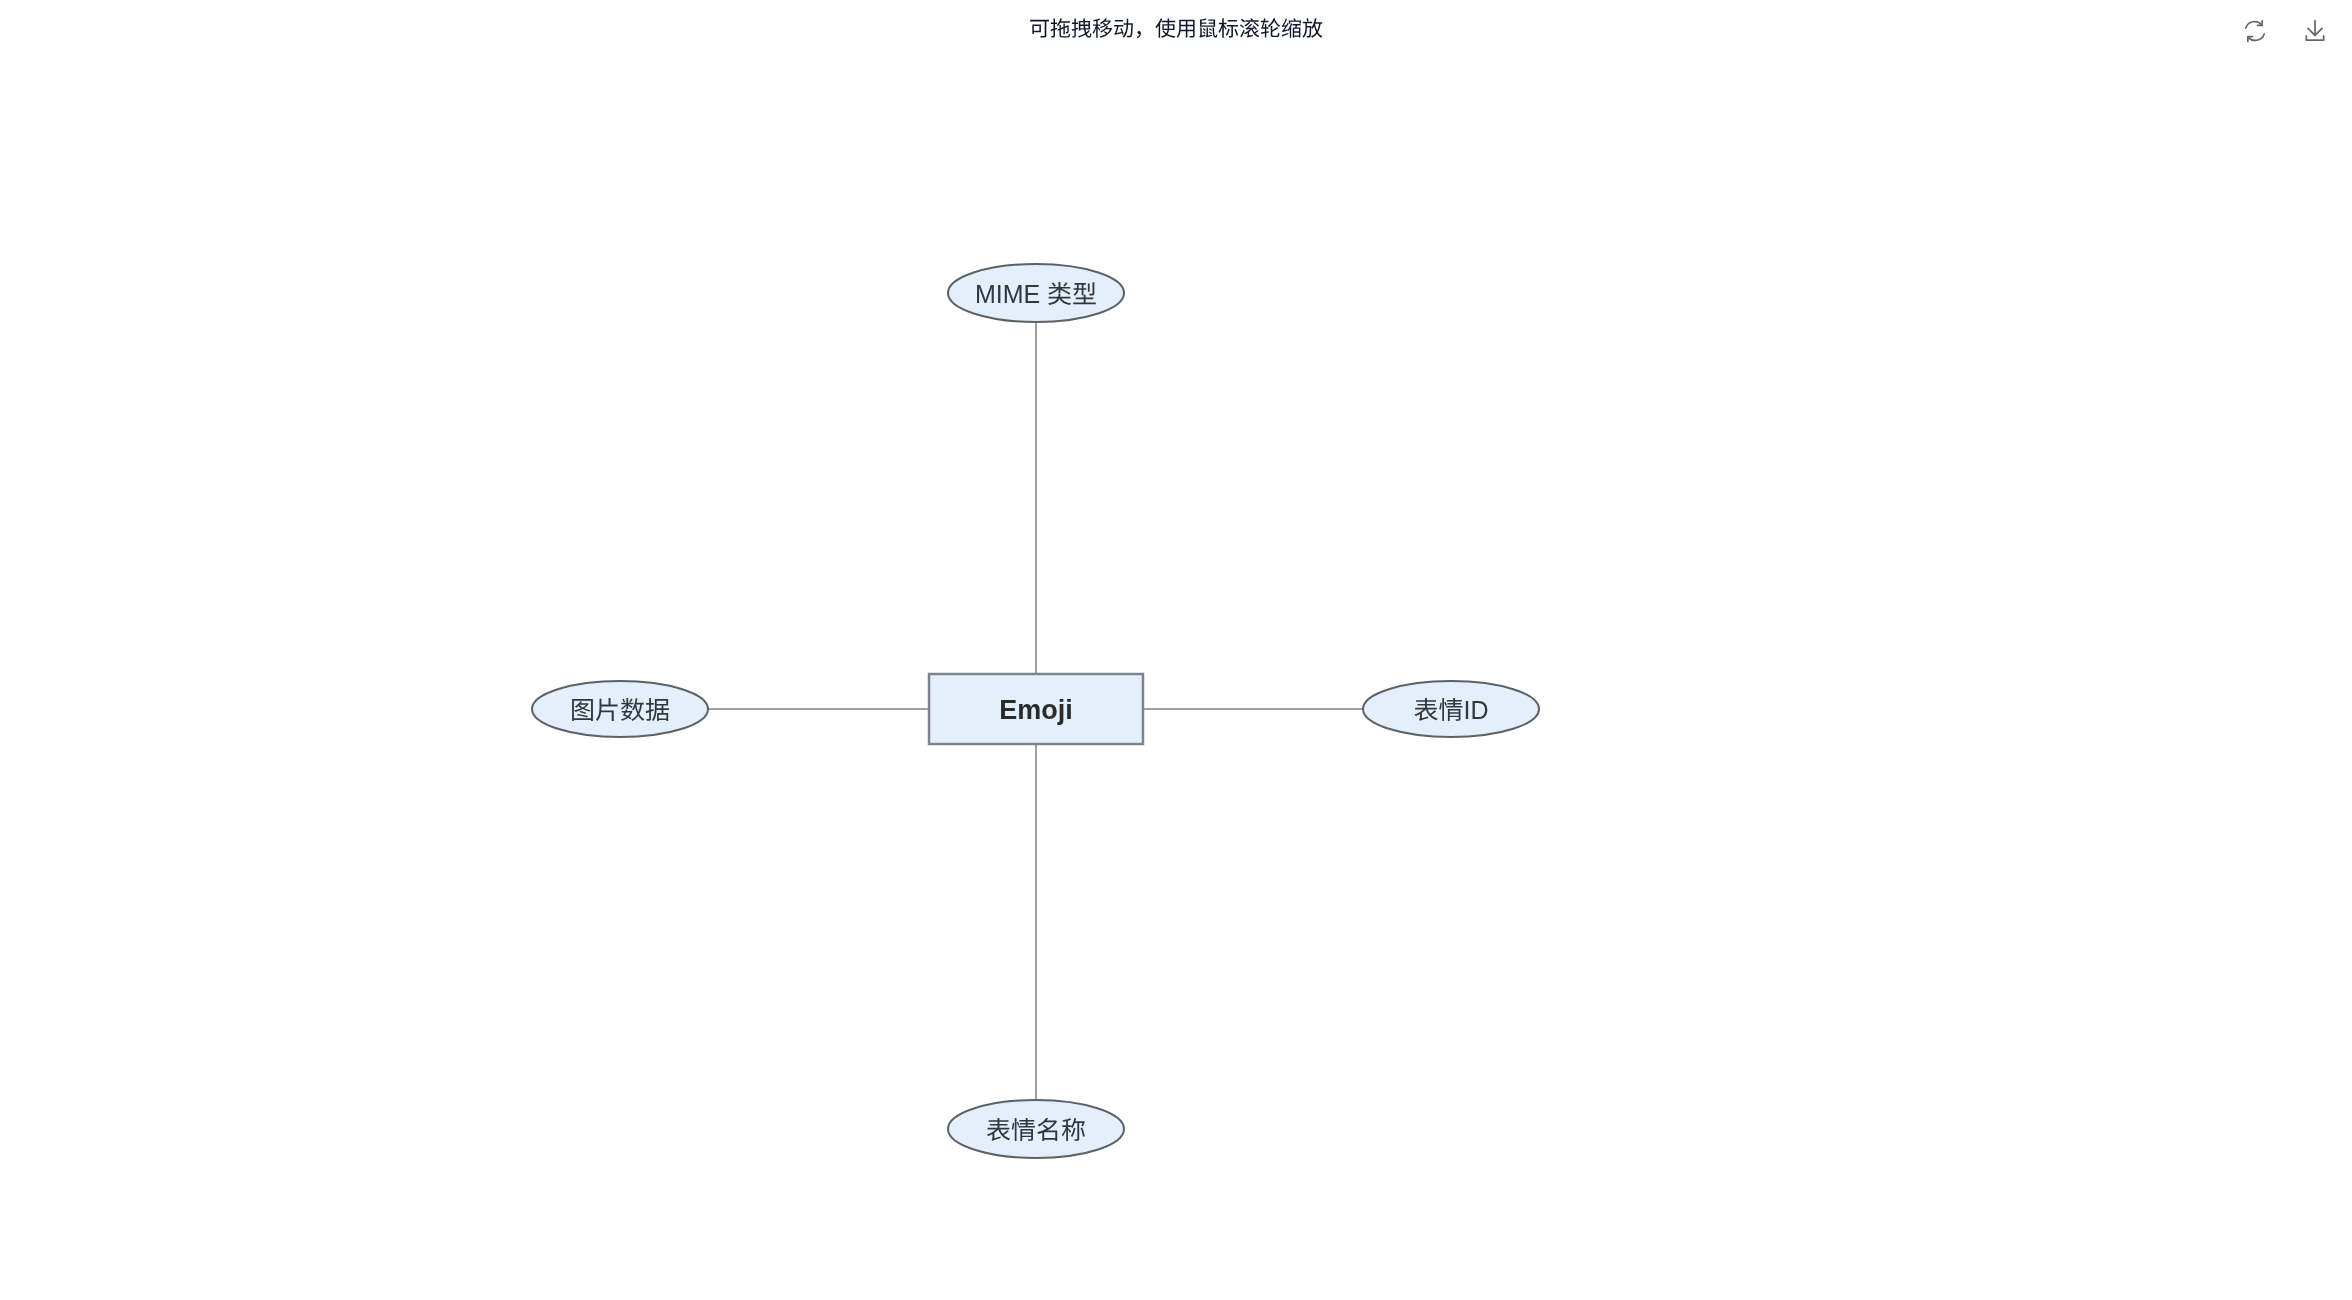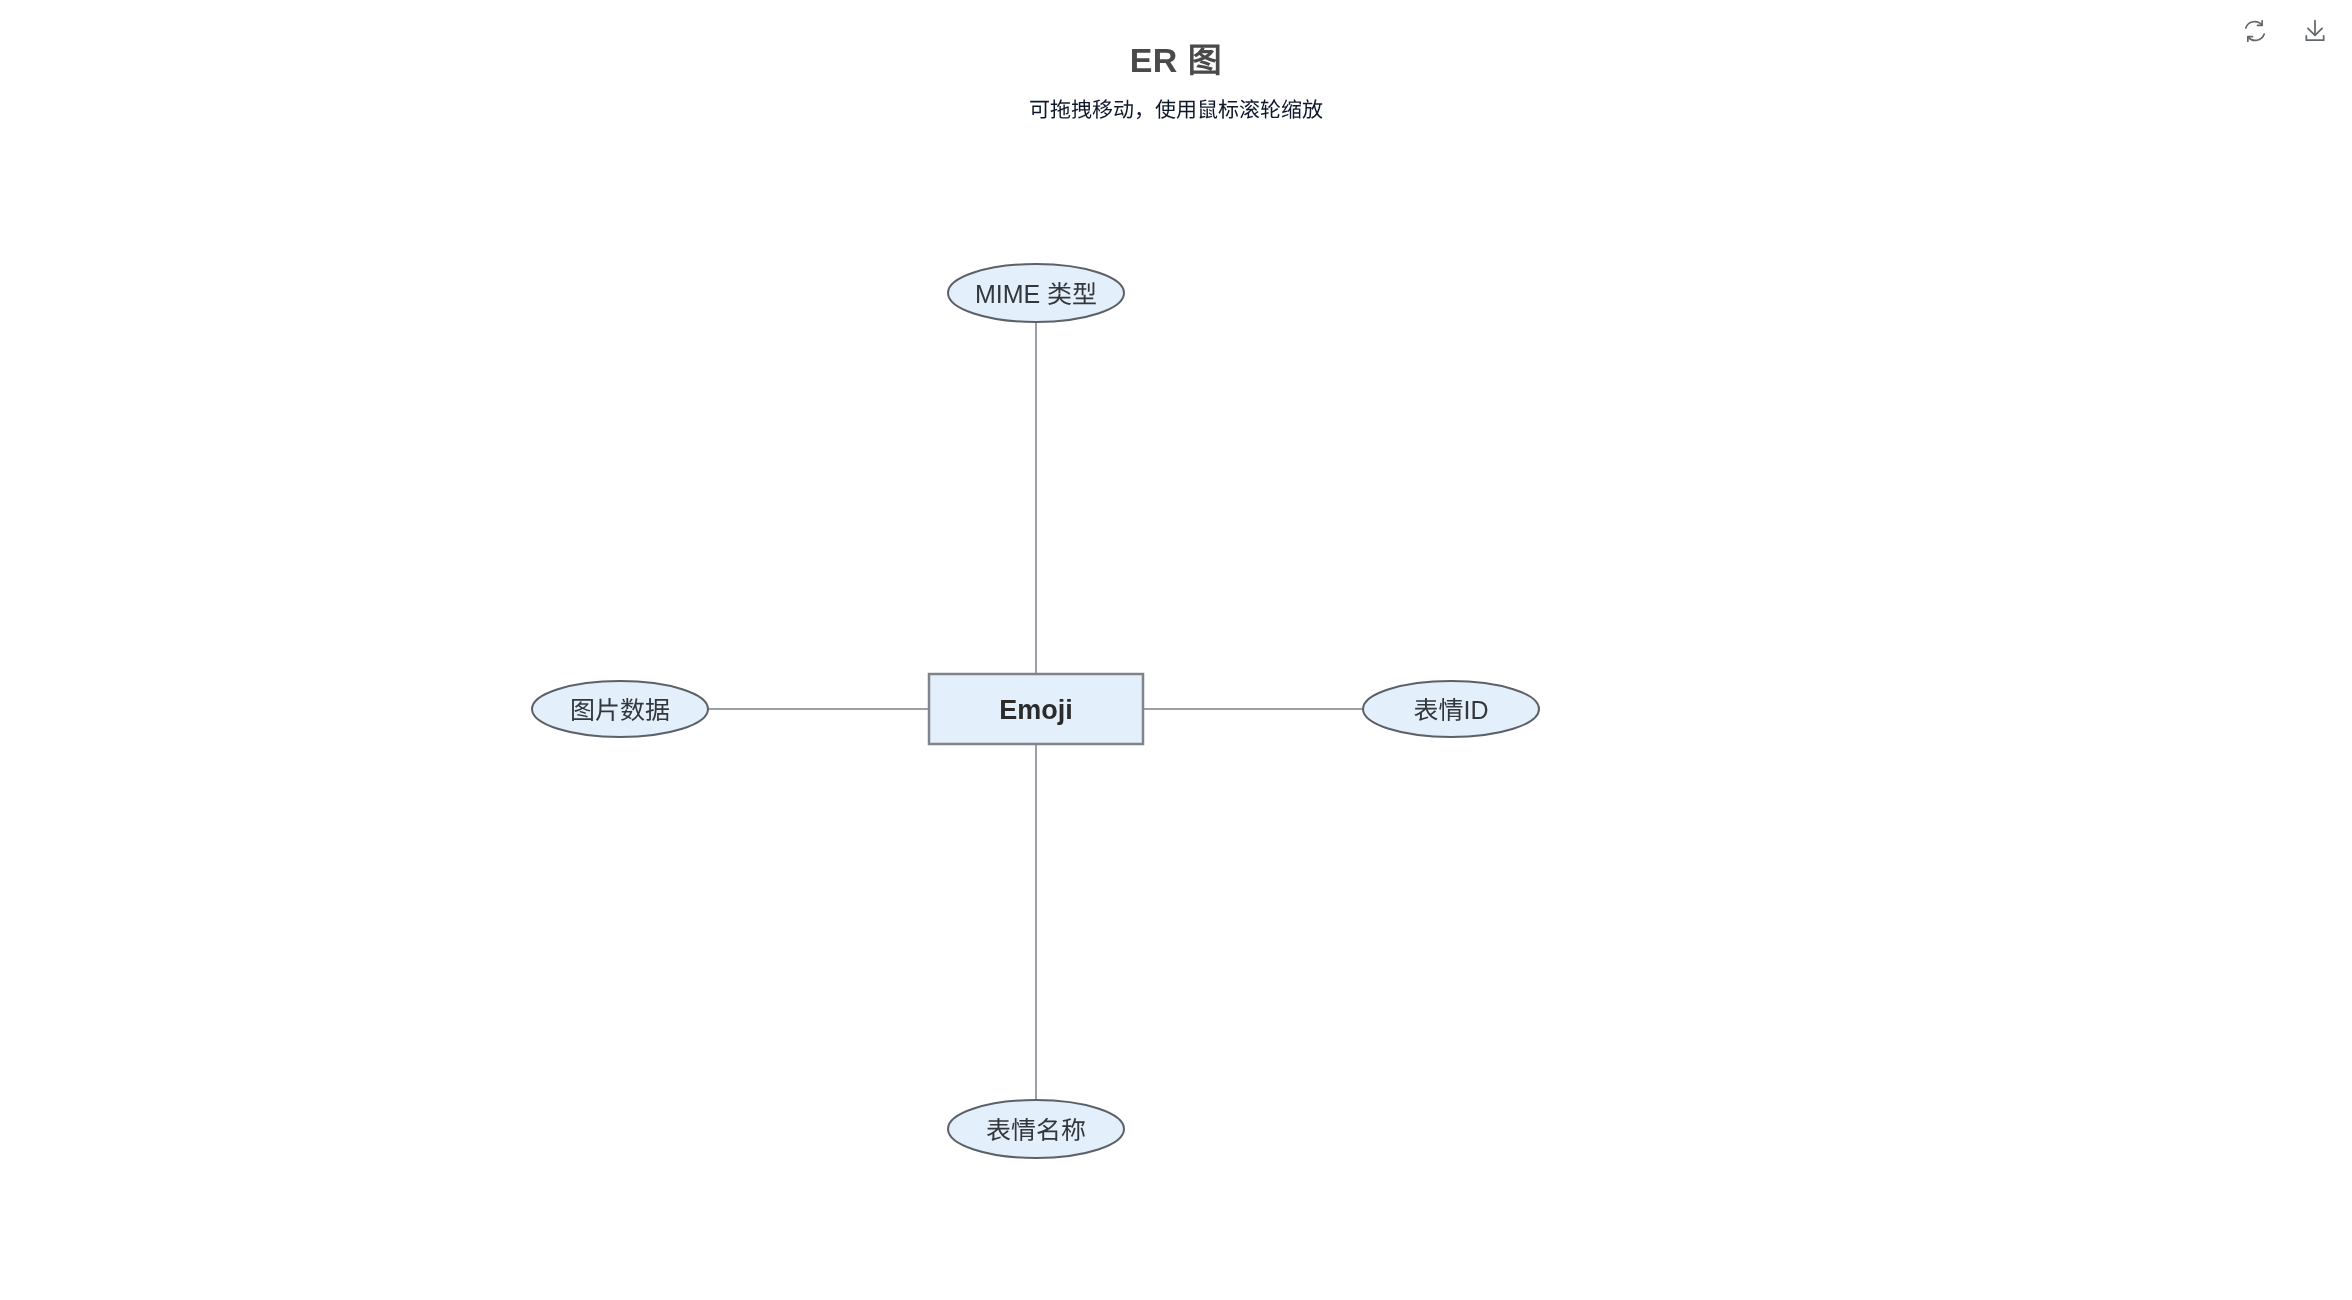--- a/index.html
+++ b/index.html
@@ -108,21 +108,20 @@
     font-weight: normal;
     fill: #33363a;
     text-anchor: middle;
     dominant-baseline: central;
   }
 </style>
 </head>
 <body>
 
 <div id="page-header">
-  <h1 id="diagram-title">ER 图</h1>
   <p id="diagram-subtitle">可拖拽移动，使用鼠标滚轮缩放</p>
 </div>
 
 <div id="toolbar">
   <button class="tool-btn" title="">
     <span>
       <svg width="26" height="26" viewBox="0 0 24 24" fill="none" stroke="currentColor" stroke-width="1.6" stroke-linecap="round" stroke-linejoin="round">
         <path d="M3.5 9.2A8.6 8.6 0 0 1 18.4 6.6"></path>
         <polyline points="18.6,2.6 18.6,6.9 14.3,6.9"></polyline>
         <path d="M20.5 14.8A8.6 8.6 0 0 1 5.6 17.4"></path>

